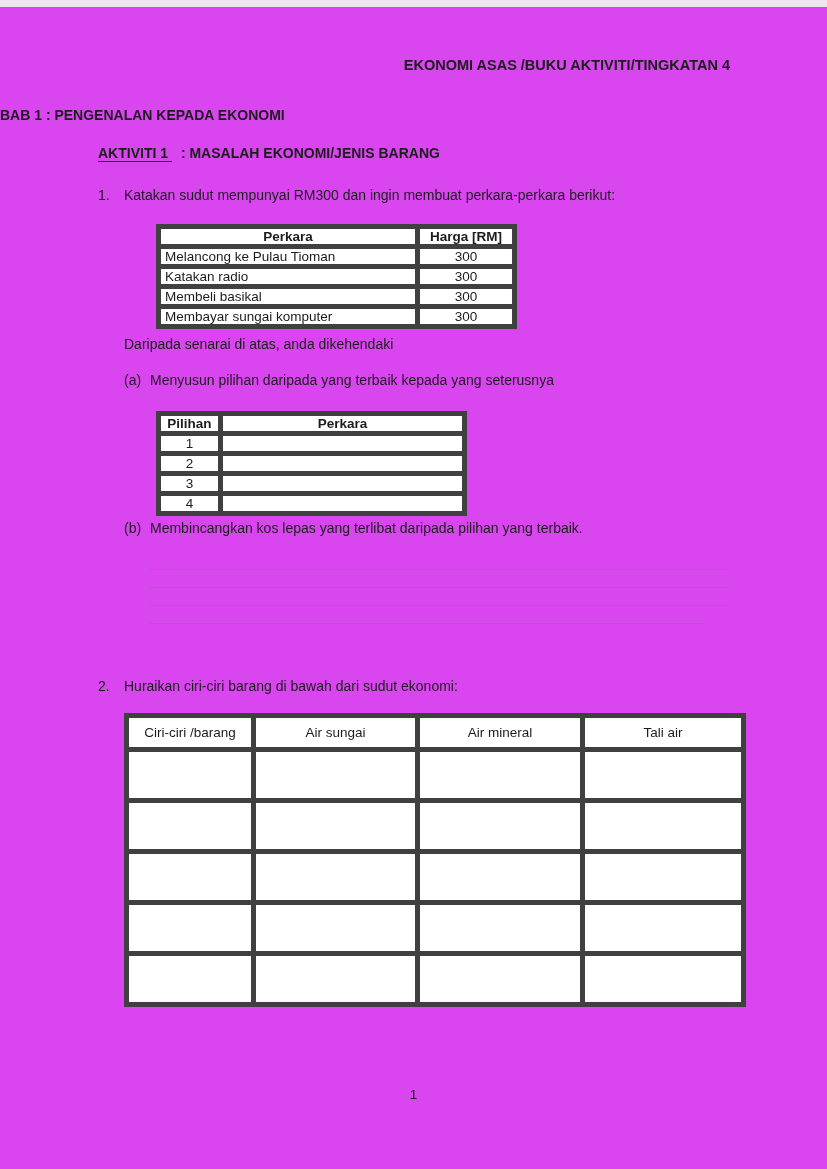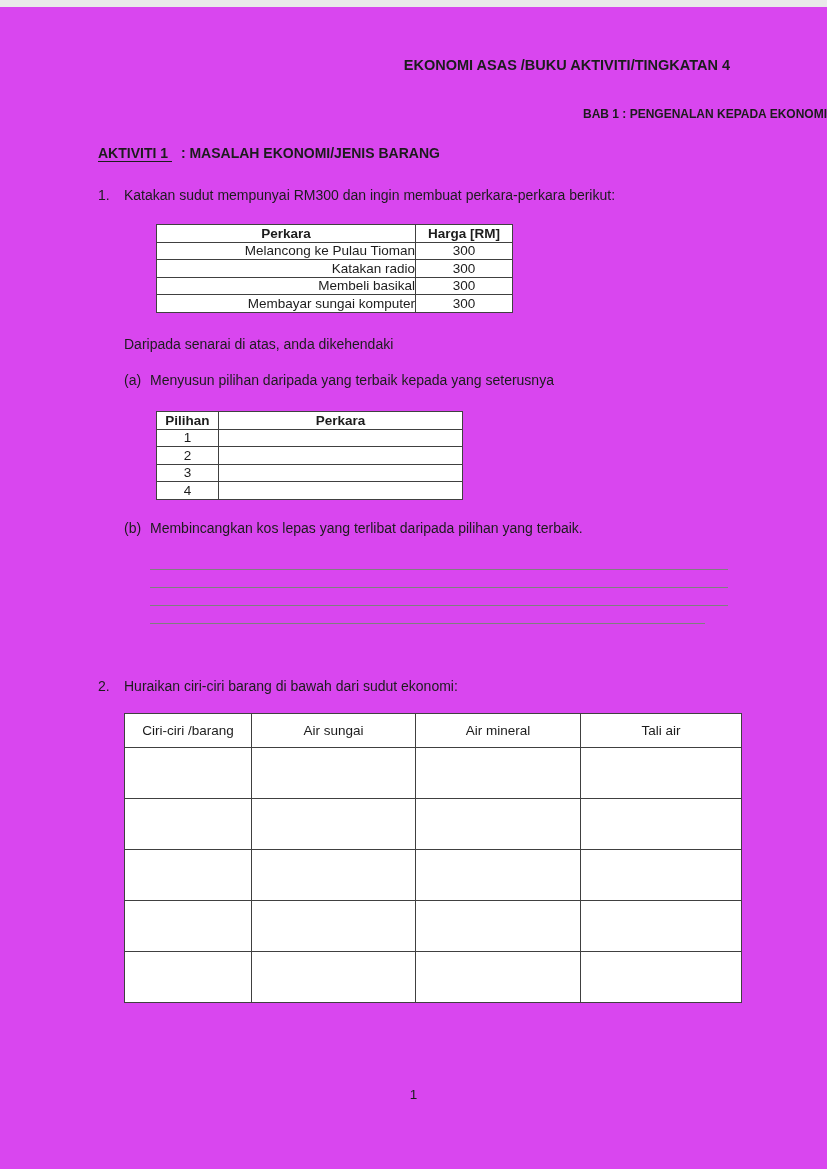--- a/index.html
+++ b/index.html
@@ -12,44 +12,44 @@
     font-family:"Liberation Sans", sans-serif;
     color:#1c1c1c;
     overflow:hidden;
   }
   .doc-header {
     position:absolute; top:50px; right:97px;
     font-size:14.5px; font-weight:bold;
   }
   .chapter-title {
     position:absolute; top:100px; left:0; width:100%;
-    text-align:right; font-size:12px; font-weight:bold;
+    text-align:left; font-size:14px; font-weight:bold;
   }
   .activity-heading {
     position:absolute; top:138px; left:98px;
     font-size:14px; font-weight:bold;
   }
   .activity-heading .act-label {
     border-bottom:1.5px solid #1c1c1c;
     padding-right:4px;
   }
   .activity-heading .act-title { margin-left:5px; }
 
   .q-row { position:absolute; left:98px; font-size:14px; }
   .q-num { display:inline-block; width:26px; }
   .sub-row { position:absolute; left:124px; font-size:14px; }
   .sub-label { display:inline-block; width:26px; }
 
   table { border-collapse:collapse; table-layout:fixed; position:absolute; background:#fff; }
-  th, td { border:1px solid #404040; font-size:13.5px; overflow:hidden; }
+  th, td { border:5px solid #404040; font-size:13.5px; overflow:hidden; }
   th { font-weight:bold; text-align:center; }
 
   .tbl-items { left:156px; top:217px; width:356px; }
   .tbl-items th, .tbl-items td { height:17.5px; line-height:15px; }
-  .tbl-items td.c-item { text-align:right; padding-left:4px; }
+  .tbl-items td.c-item { text-align:left; padding-left:4px; }
   .tbl-items td.c-price { text-align:center; }
 
   .tbl-choices { left:156px; top:404px; width:306px; }
   .tbl-choices th, .tbl-choices td { height:17.5px; line-height:15px; }
   .tbl-choices td.c-no { text-align:center; }
 
   .tbl-traits { left:124px; top:706px; width:617px; }
   .tbl-traits th { height:34px; font-weight:normal; }
   .tbl-traits td { height:51px; }
 

